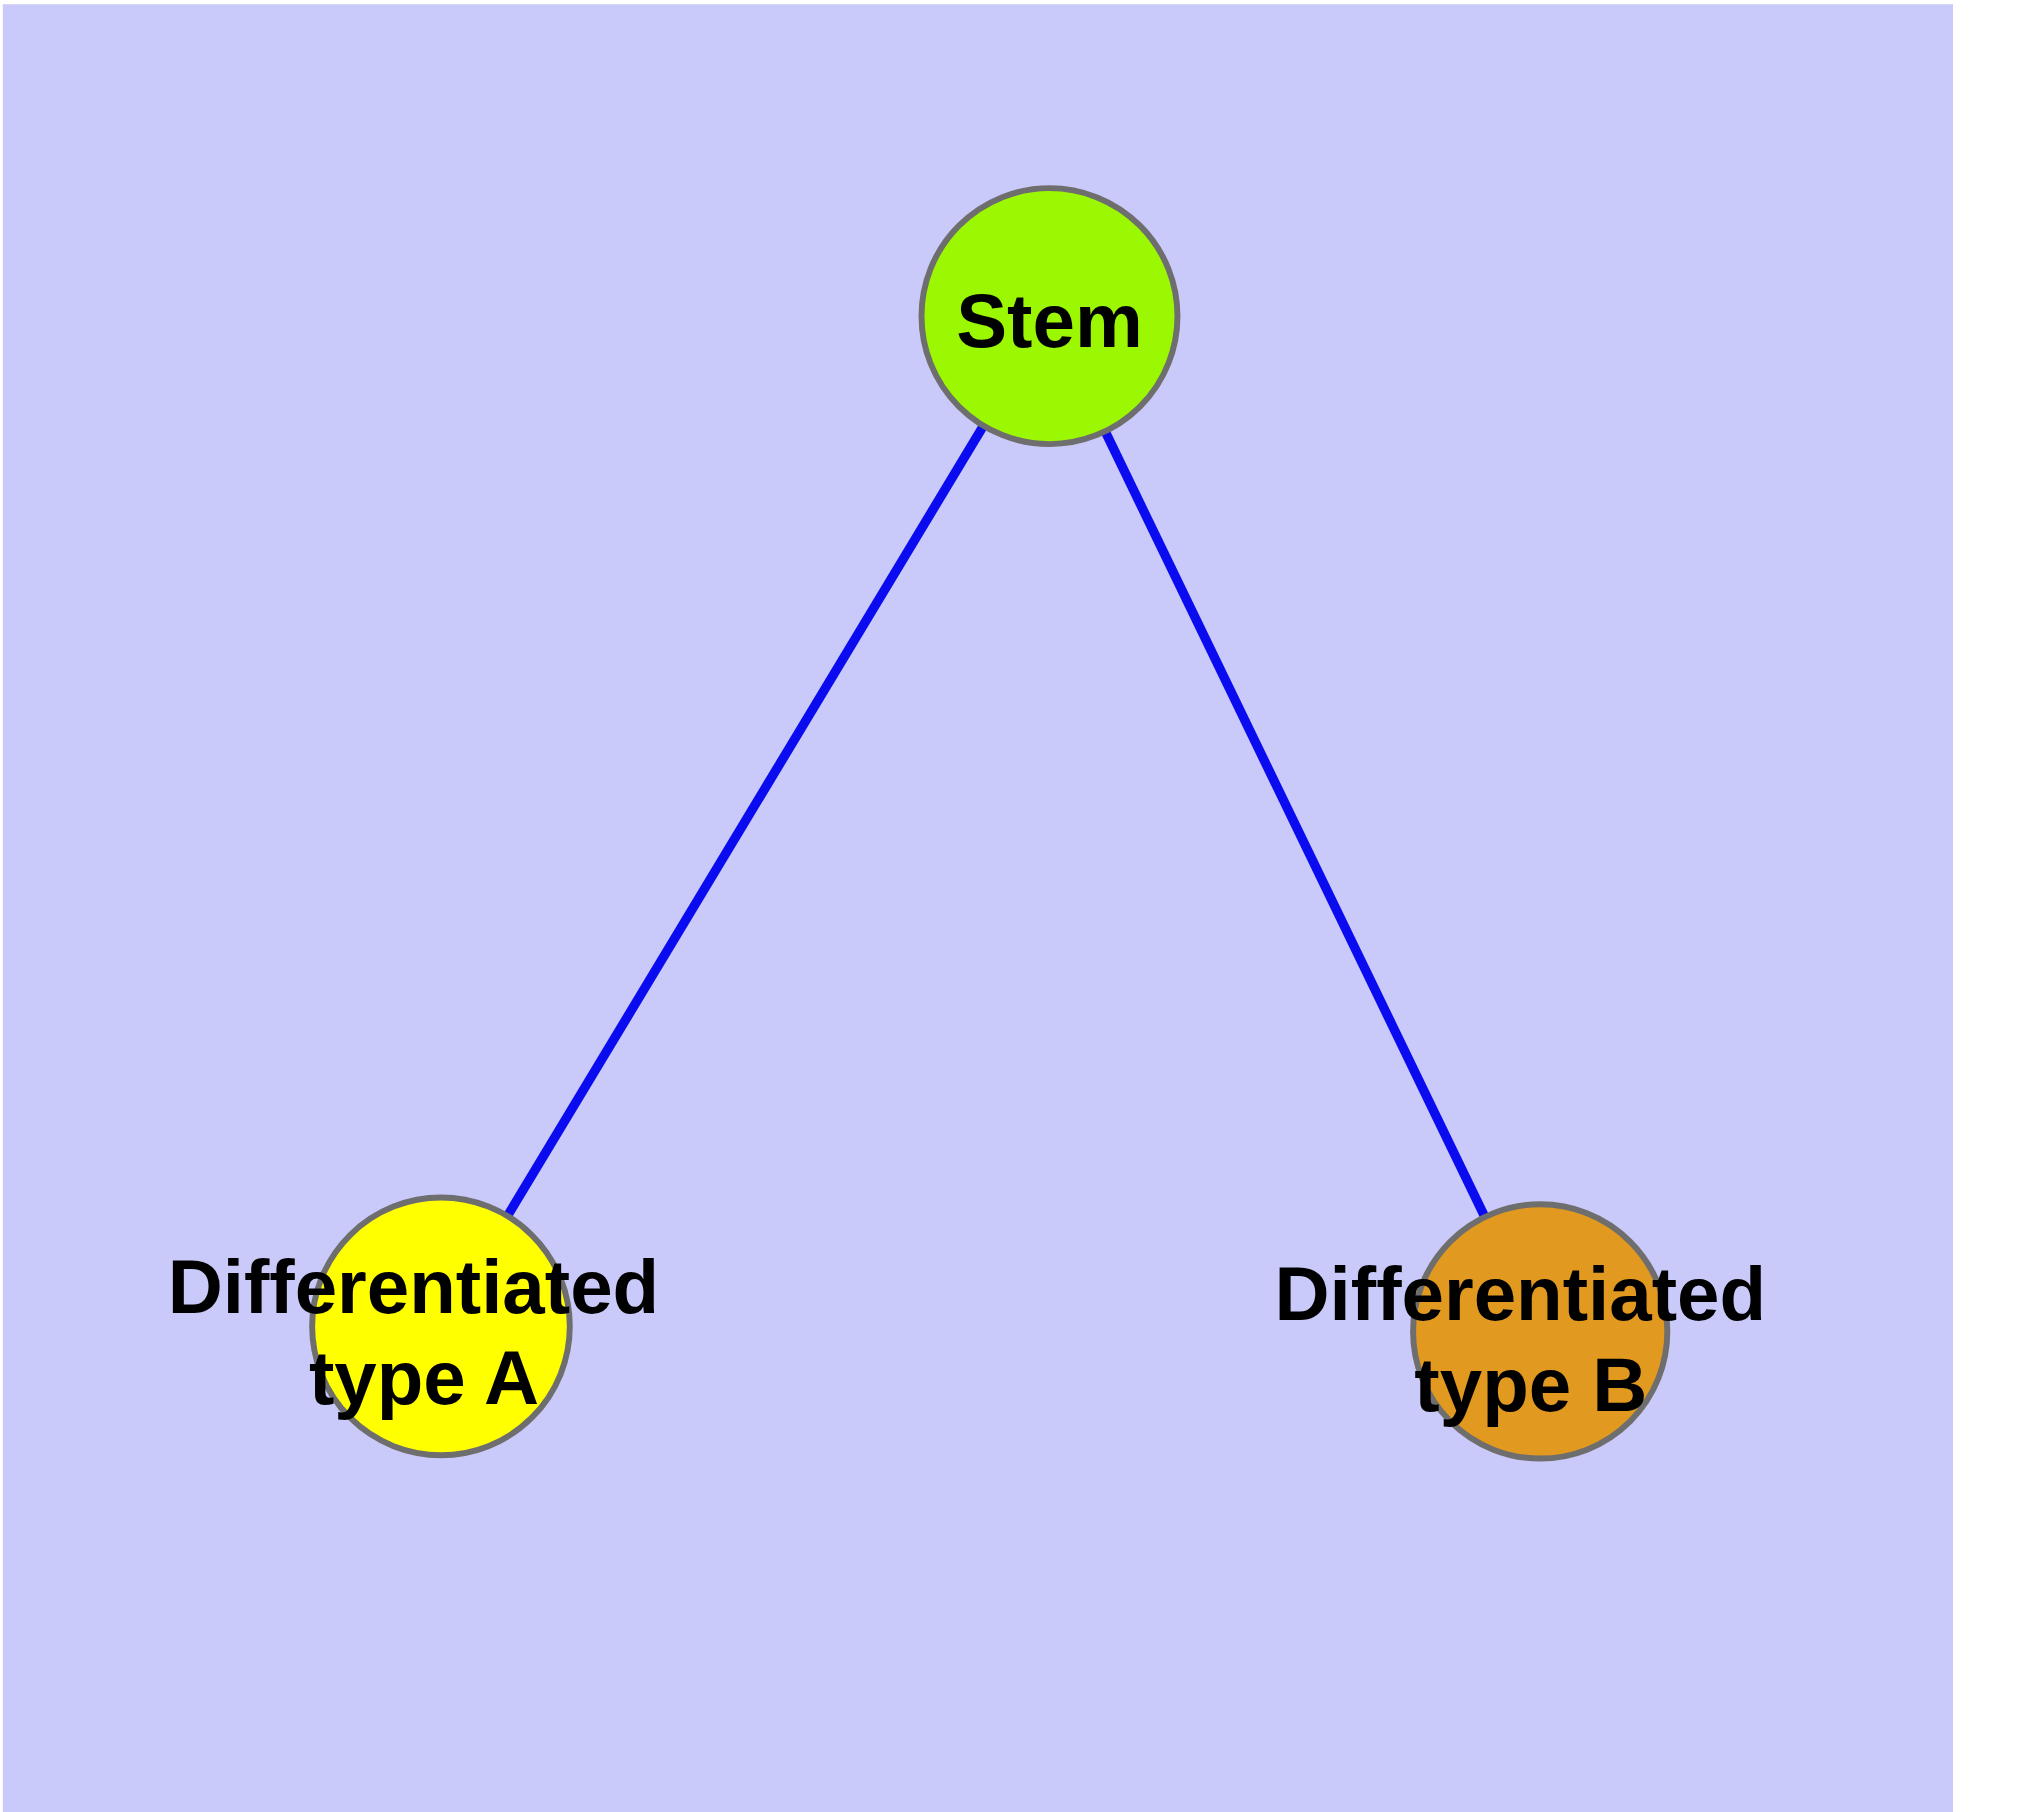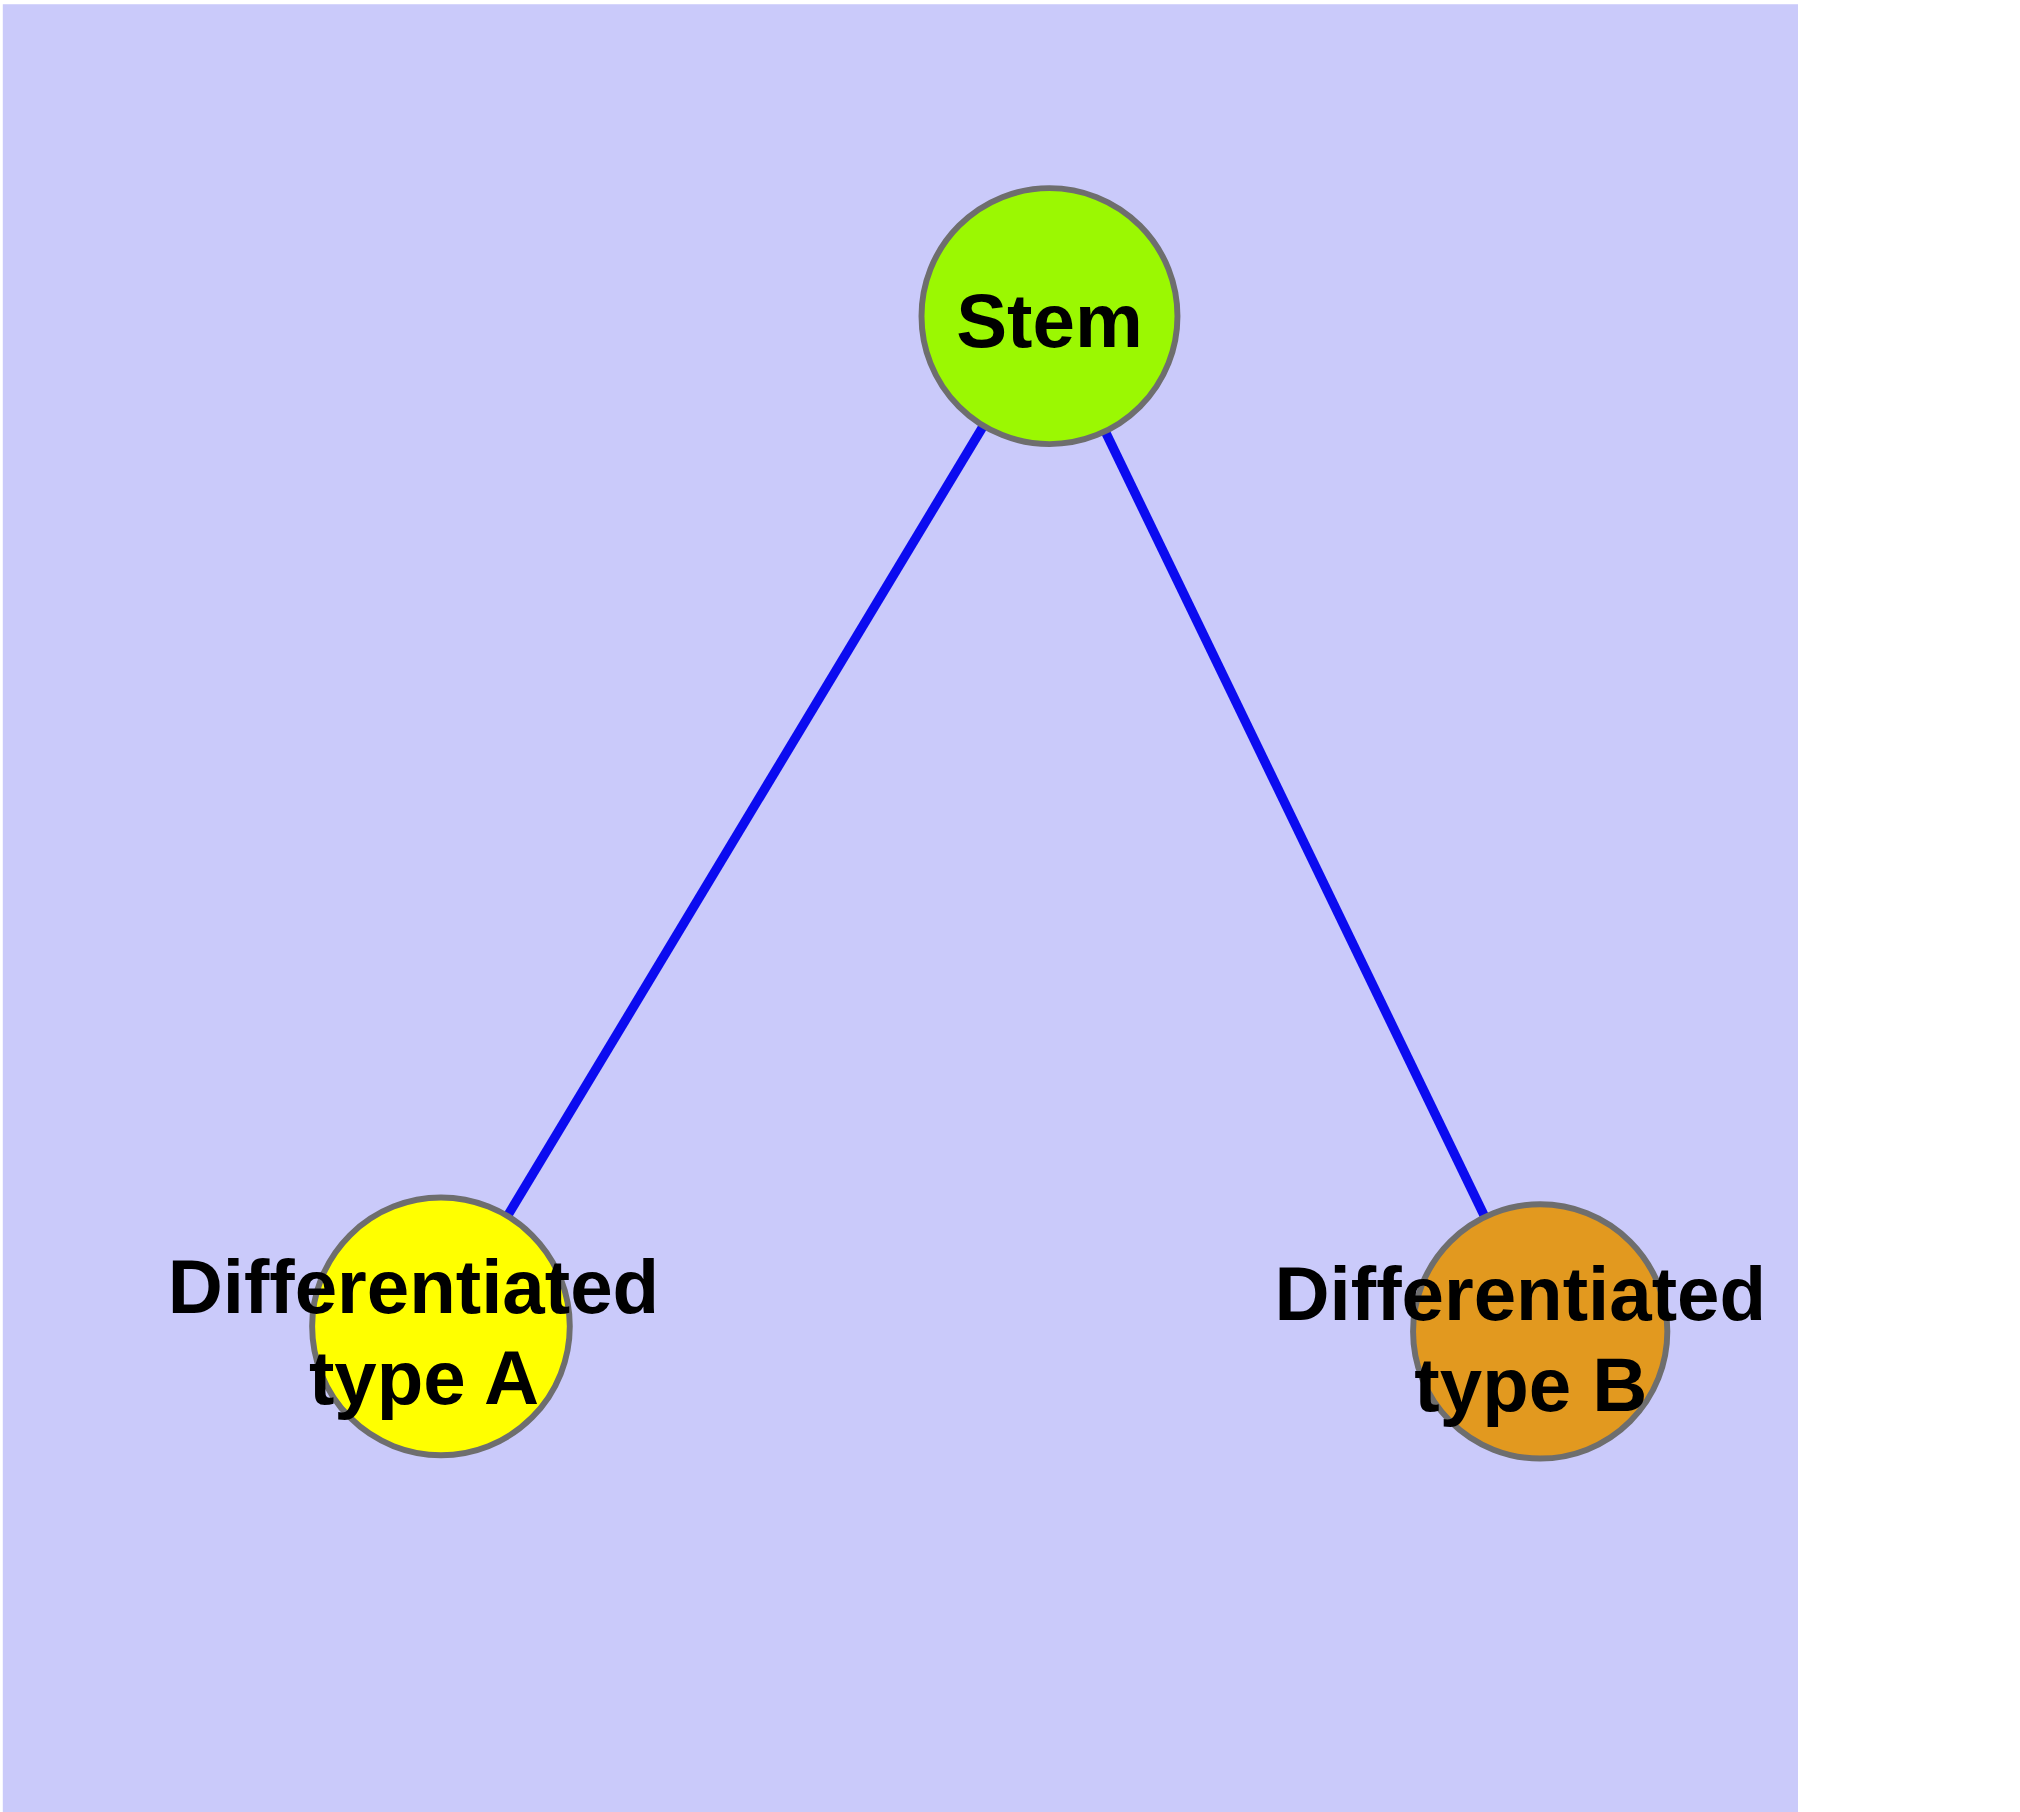--- a/index.html
+++ b/index.html
@@ -2,21 +2,21 @@
 <html style="font-size:13.6px"><head>
 <meta charset="utf-8">
 <style>
   html, body {
     margin: 0;
     padding: 0;
     background: #ffffff;
   }
   .stage {
     position: relative;
-    width: 1798px;
+    width: 1953px;
     height: 1812px;
     overflow: hidden;
     text-align: center;
   }
   svg {
     display: block;
   }
   .node-label {
     font-family: "Liberation Sans", sans-serif;
     font-weight: bold;

